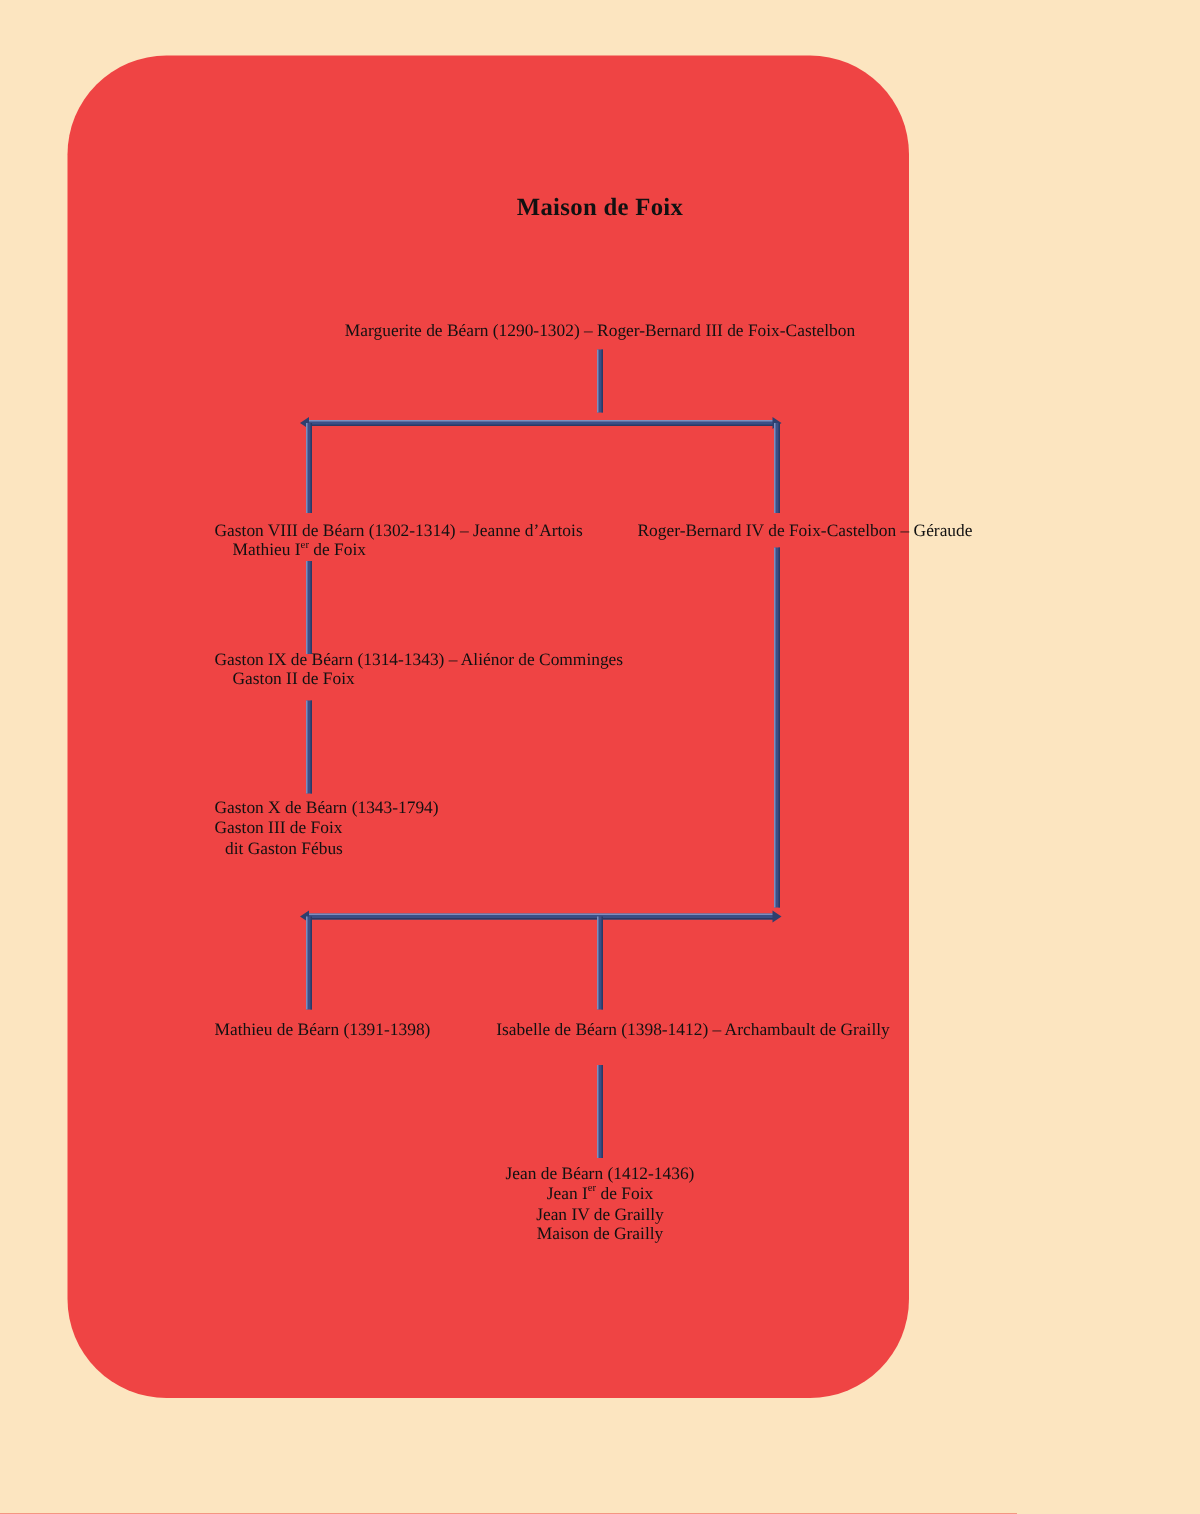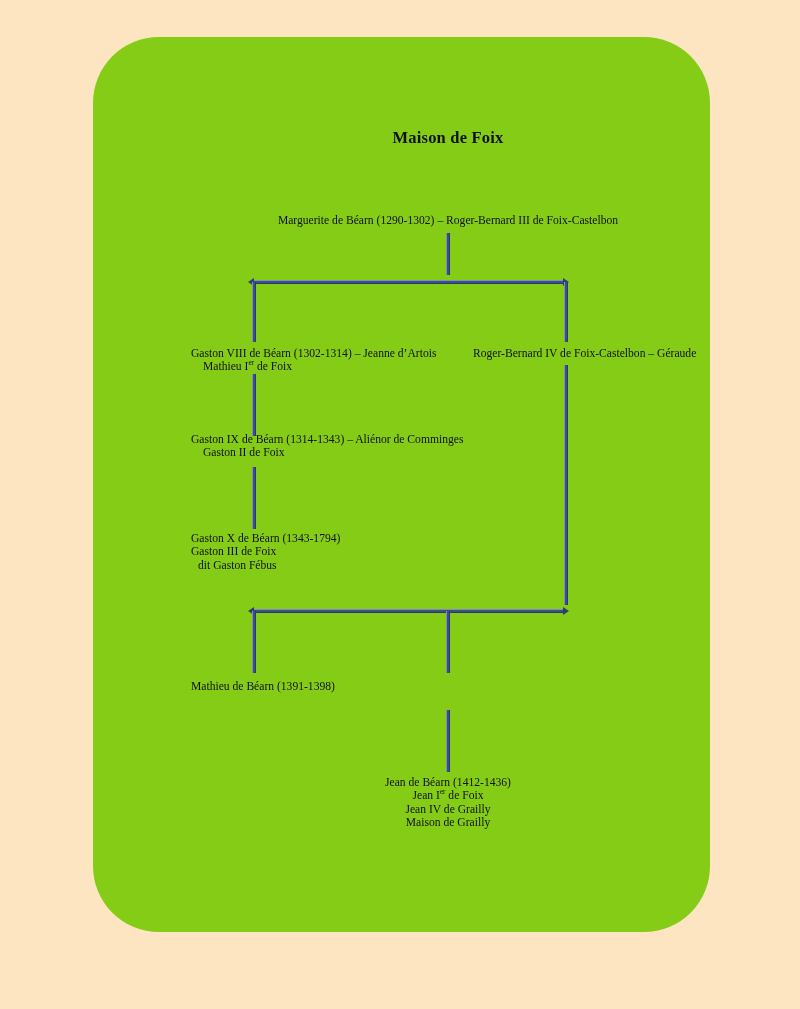--- a/index.html
+++ b/index.html
@@ -10,25 +10,24 @@
     width: 800px;
     height: 1009px;
     background: #fce5c0;
     font-family: "Liberation Serif", "DejaVu Serif", serif;
     overflow: hidden;
   }
   #page {
     position: absolute;
     left: 45px;
     top: 37px;
-    width: 617px;
+    width: 561px;
     height: 895px;
-    background: #84cc16;
+    background: #ef4444;
     border-radius: 66px;
-    margin-left: 48px;
   }
 
   
   .title {
     position: absolute;
     left: 0;
     top: 91px;
     width: 710px;
     text-align: center;
     font-size: 16.5px;
@@ -162,20 +161,21 @@
   <div class="arrow-right" style="left:470px; top:570px;"></div>
 
   <div class="vline" style="left:159px; top:574px; height:62px;"></div>
   <div class="vline" style="left:353px; top:574px; height:62px;"></div>
 
   <div class="node" style="left:98px; top:643px;">
     <span class="ln">Mathieu de Béarn (1391-1398)</span>
   </div>
 
   <div class="node center" style="left:223px; top:643px; width:388px;">
+    <span class="ln">Isabelle de Béarn (1398-1412) – Archambault de Grailly</span>
   </div>
 
   <div class="vline" style="left:353px; top:673px; height:62px;"></div>
   <div class="arrow-down" style="left:351px; top:733px;"></div>
 
   <div class="node center" style="left:255px; top:739px; width:200px;">
     <span class="ln">Jean de Béarn (1412-1436)</span>
     <span class="ln"><span>Jean I</span><sup>er</sup><span> de Foix</span></span>
     <span class="ln">Jean IV de Grailly</span>
     <span class="ln">Maison de Grailly</span>

